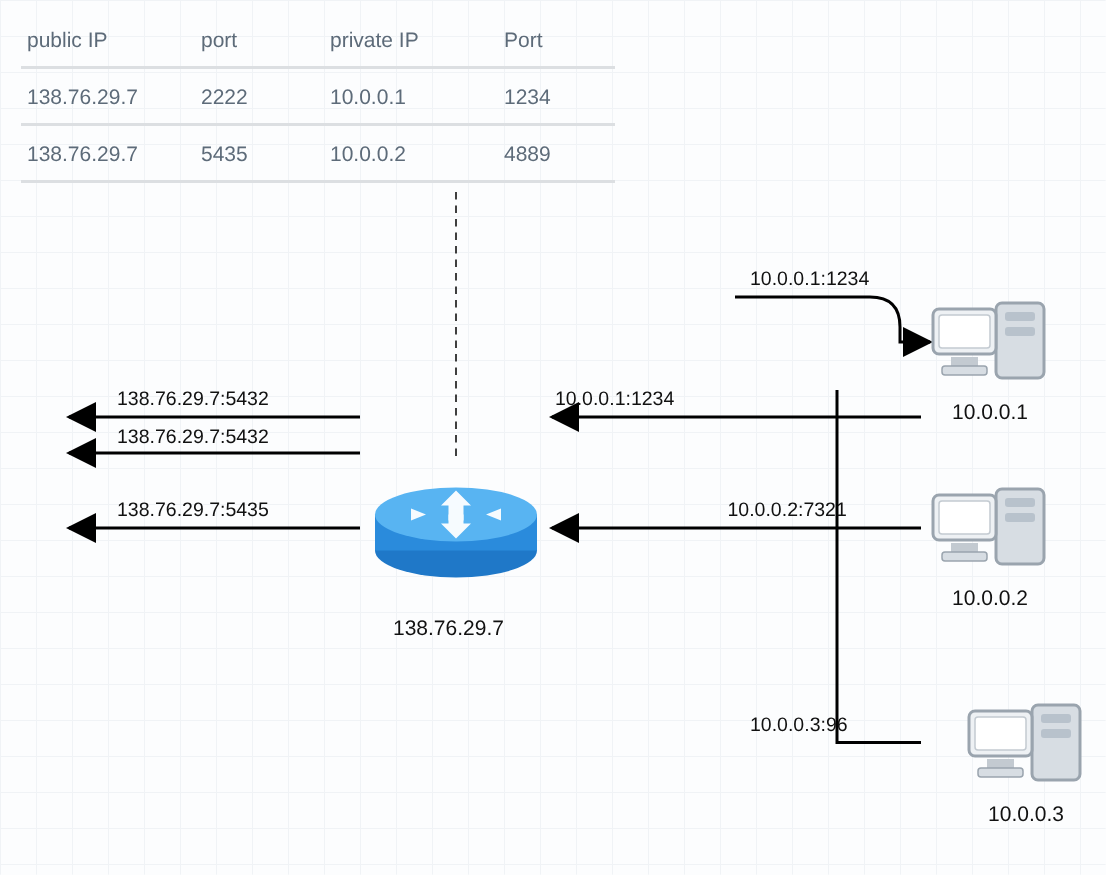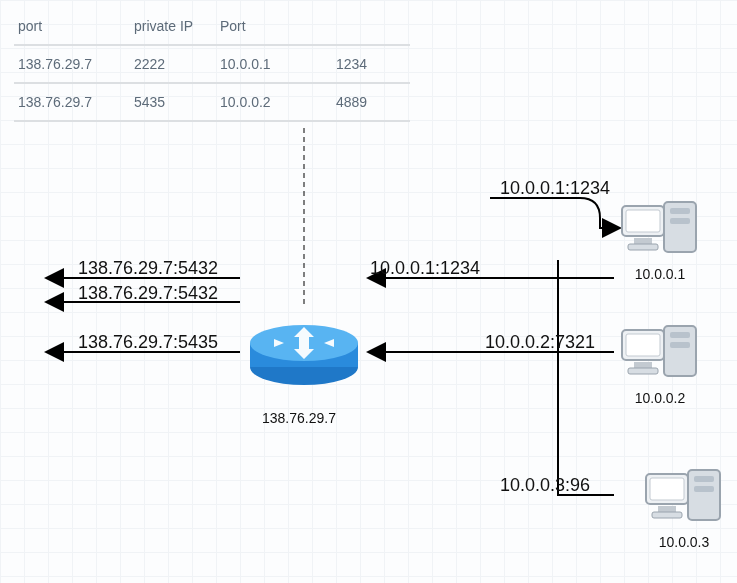--- a/index.html
+++ b/index.html
@@ -33,21 +33,21 @@
     align-items: center;
     border-bottom: 2px solid #dcdfe2;
   }
   .nat-row.header { color: #5d6b79; font-size: 14px; }
   .nat-row.data   { color: #5d6b79; font-size: 14px; }
   .nat-cell { text-align: left; padding-left: 4px; white-space: nowrap; }
 
   
   .lbl {
     position: absolute;
-    font-size: 18px;
+    font-size: 13px;
     color: #111;
     white-space: nowrap;
   }
 
   
   .svglayer {
     position: absolute;
     left: 0; top: 0;
     width: 737px; height: 583px;
     pointer-events: none;
@@ -76,20 +76,21 @@
     margin-top: 8px;
   }
 </style>
 </head>
 <body>
 
 <div class="canvas">
 
   <div class="nat-table">
     <div class="nat-row header">
+      <div class="nat-cell">public IP</div>
       <div class="nat-cell">port</div>
       <div class="nat-cell">private IP</div>
       <div class="nat-cell">Port</div>
     </div>
     <div class="nat-row data">
       <div class="nat-cell">138.76.29.7</div>
       <div class="nat-cell">2222</div>
       <div class="nat-cell">10.0.0.1</div>
       <div class="nat-cell">1234</div>
     </div>

